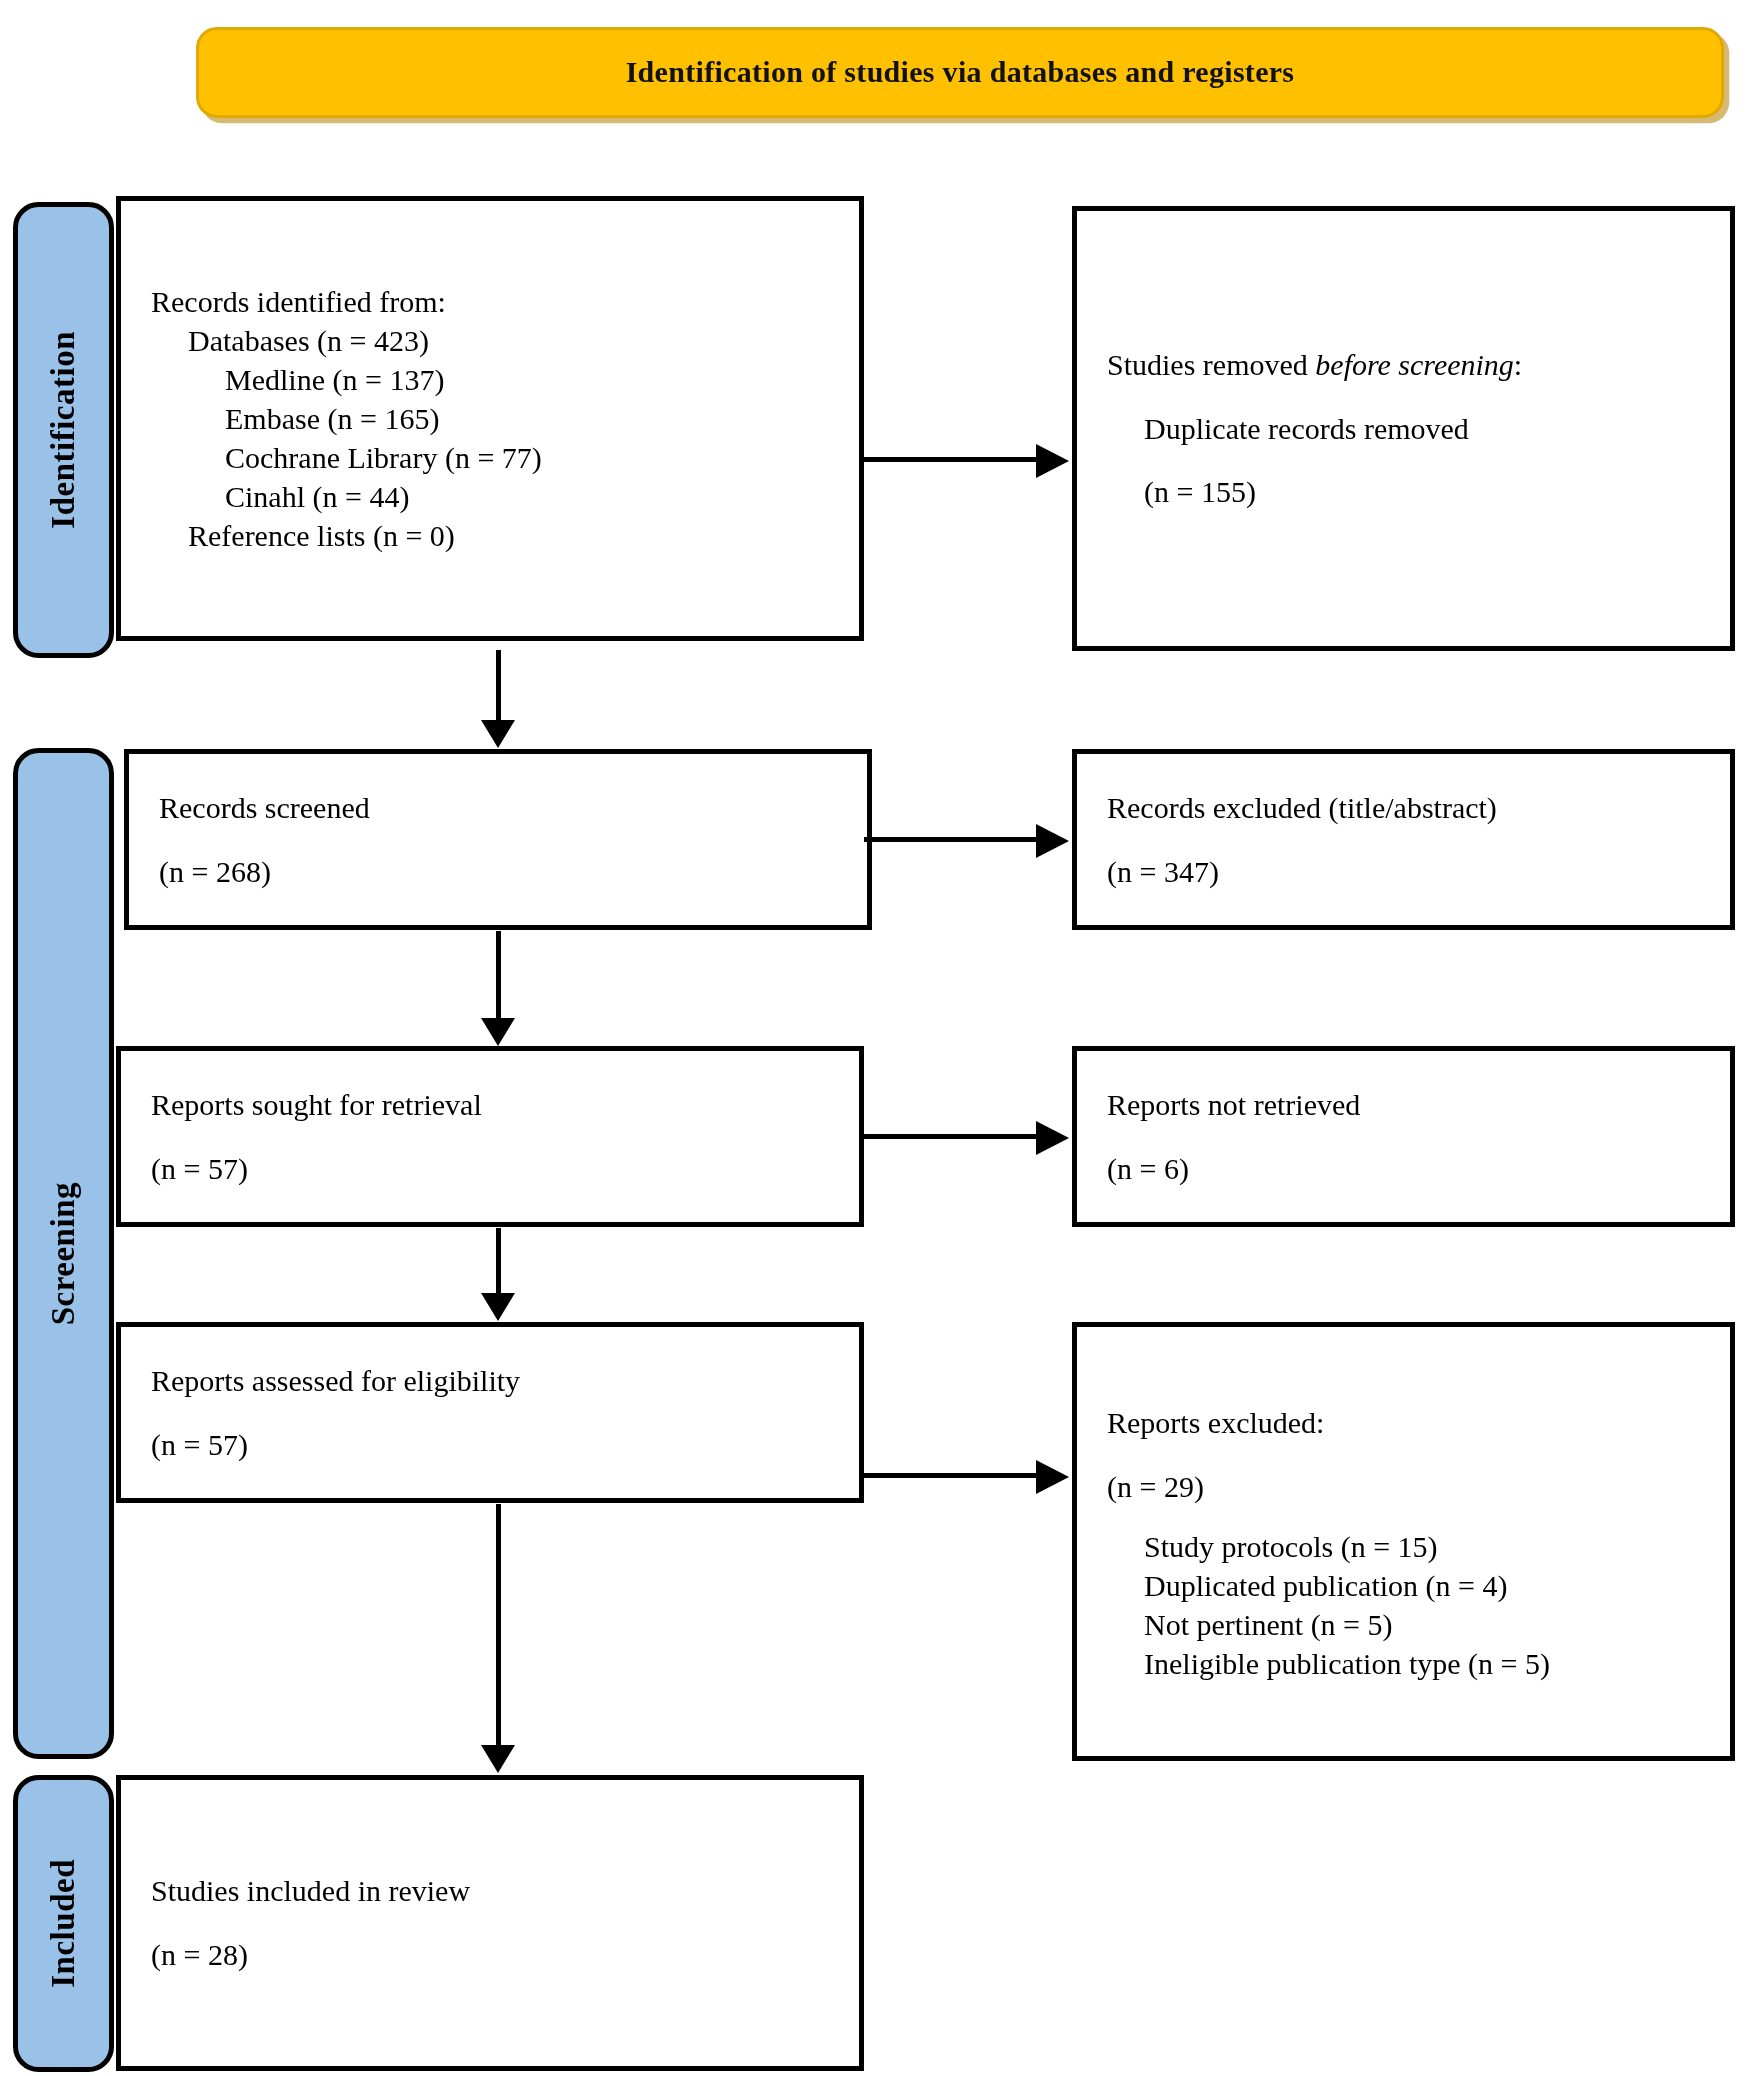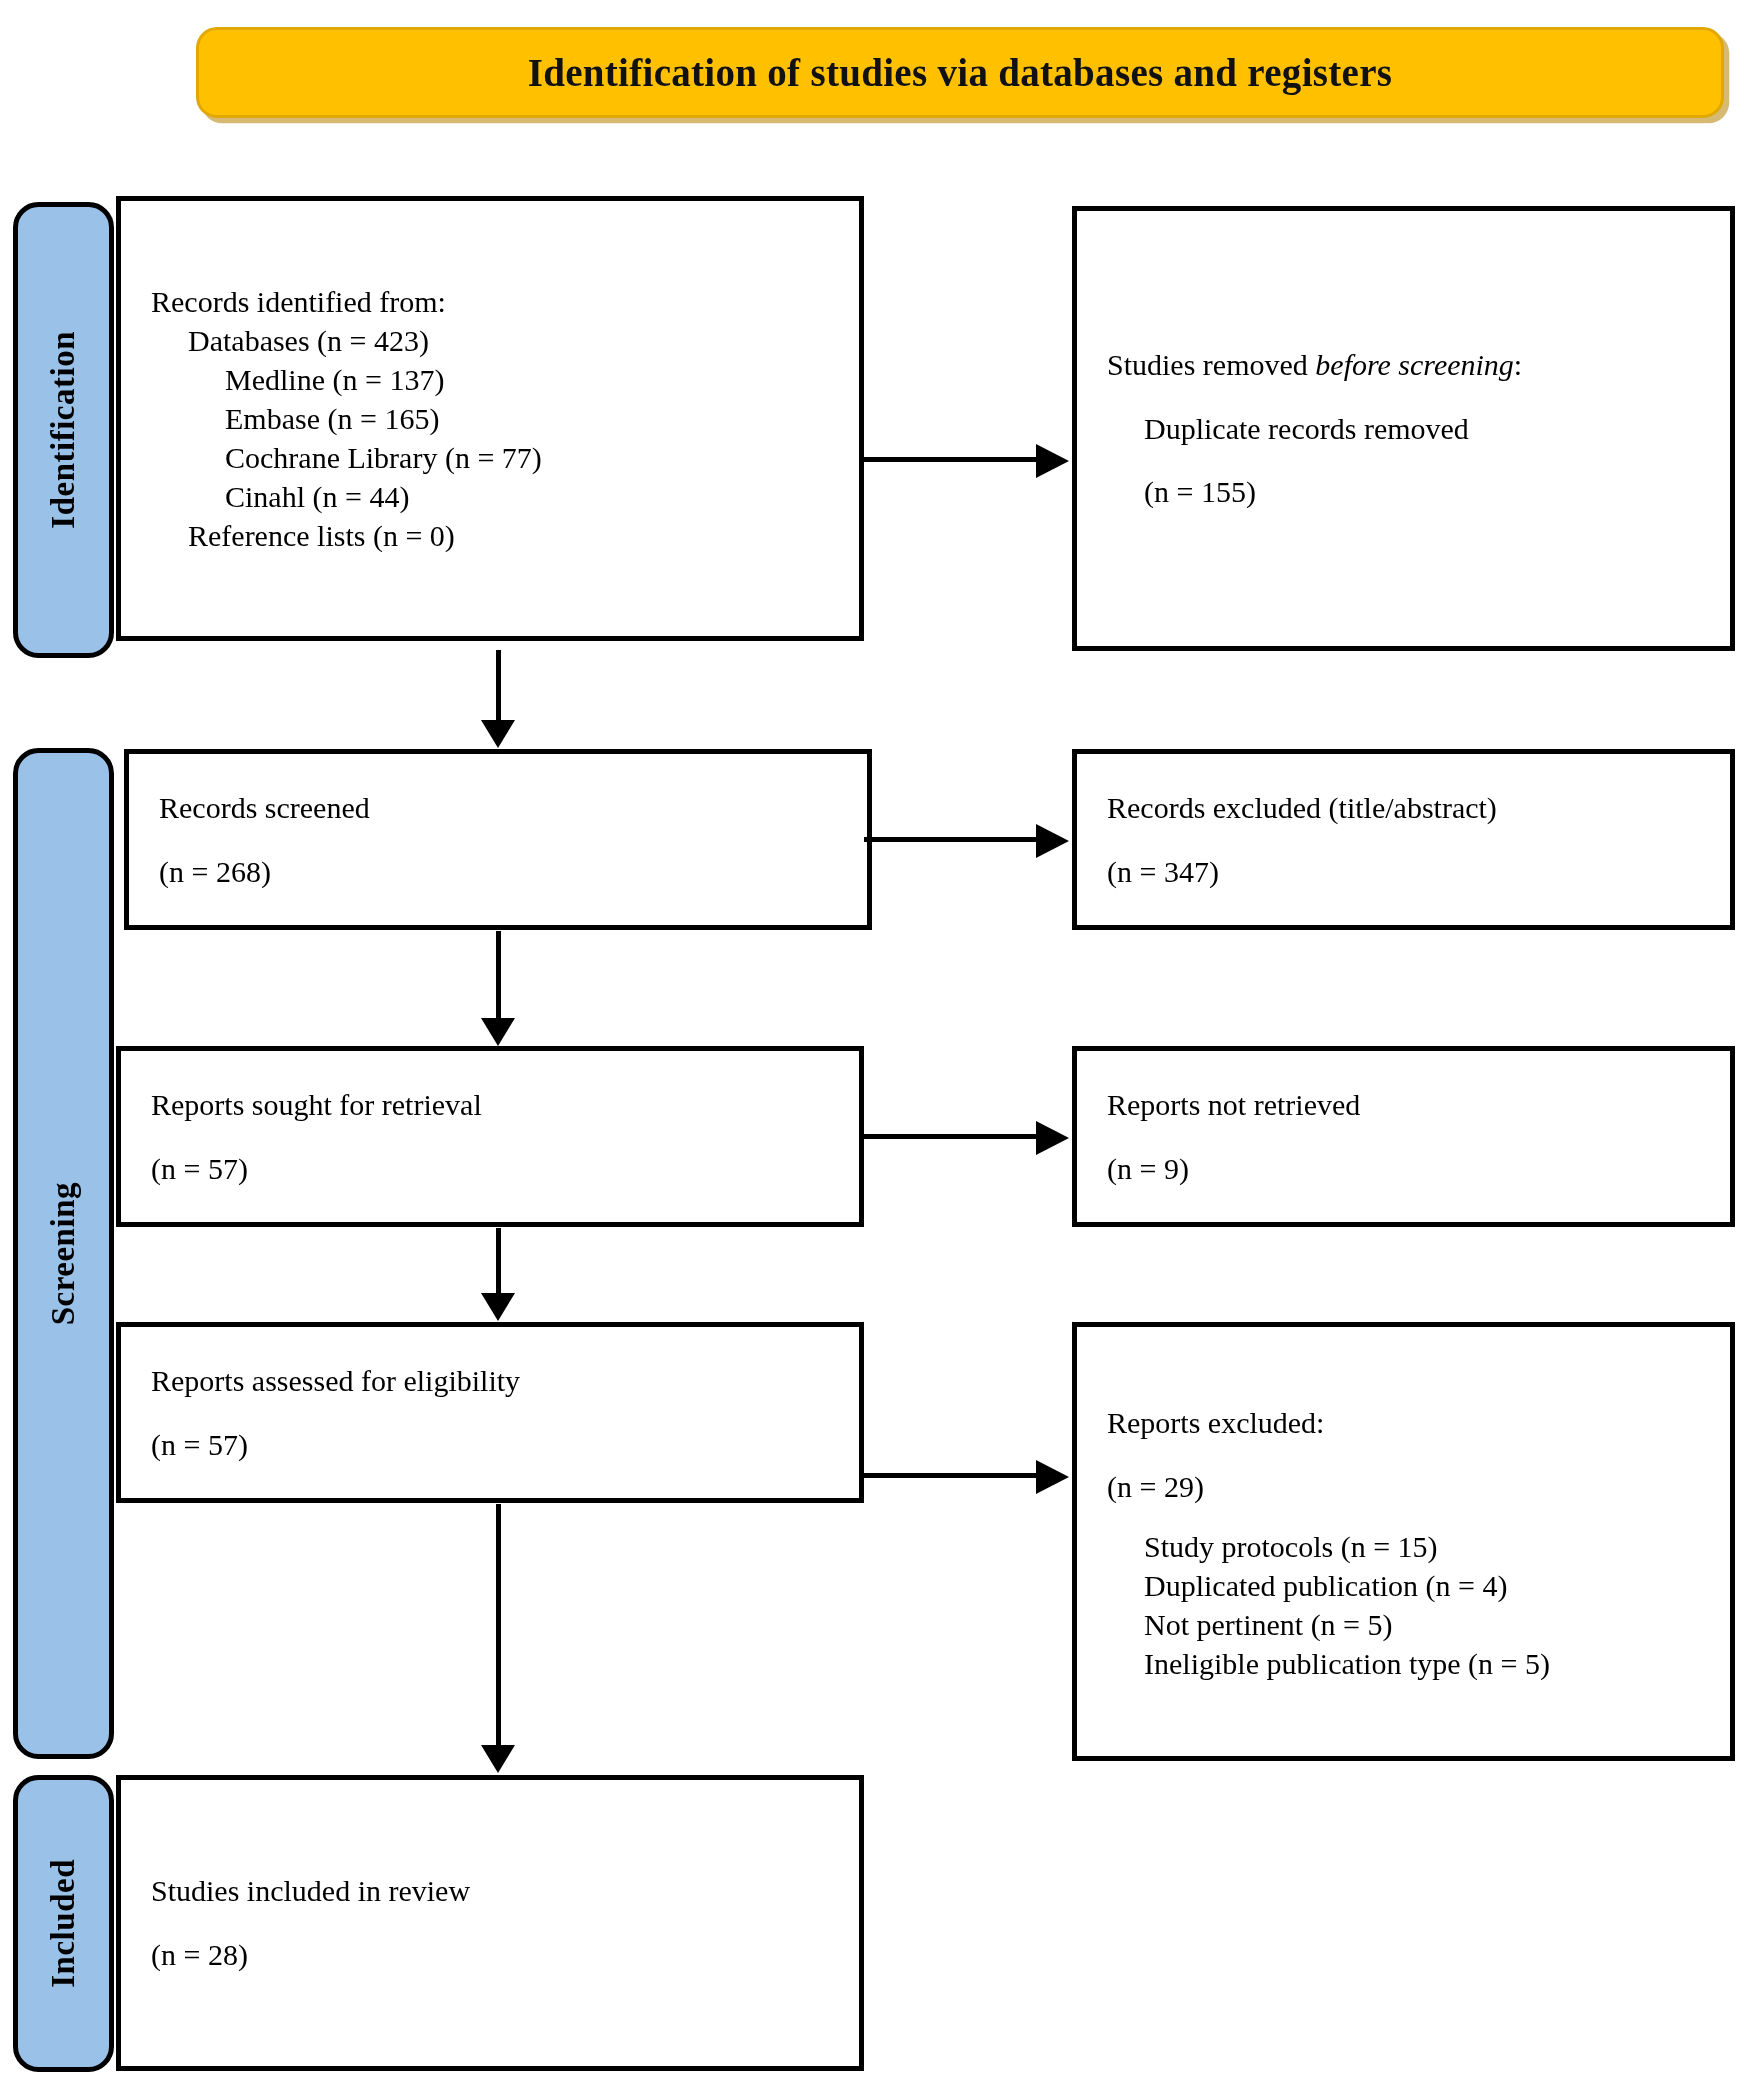--- a/index.html
+++ b/index.html
@@ -30,21 +30,21 @@
     background: #FFC000;
     border: 3.2px solid #E0A800;
     border-radius: 21px;
     box-shadow: 5.3px 5.3px 0 rgba(180,130,0,0.55);
     display: flex;
     align-items: center;
     justify-content: center;
     box-sizing: border-box;
   }
   .header-banner-text {
-    font-size: 39px;
+    font-size: 30px;
     font-weight: bold;
     letter-spacing: 0.3px;
     color: #111111;
     text-align: center;
   }
 
   
   .stage-band {
     position: absolute;
     left: 13.3px;
@@ -210,21 +210,21 @@
     <div class="flow-line indent-1">(n = 155)</div>
   </div>
 
   <div class="flow-box" id="box-excl-title">
     <div class="flow-line gap-below">Records excluded (title/abstract)</div>
     <div class="flow-line">(n = 347)</div>
   </div>
 
   <div class="flow-box" id="box-not-retrieved">
     <div class="flow-line gap-below">Reports not retrieved</div>
-    <div class="flow-line">(n = 9)</div>
+    <div class="flow-line">(n = 6)</div>
   </div>
 
   <div class="flow-box" id="box-excl-reports">
     <div class="flow-line gap-below">Reports excluded:</div>
     <div class="flow-line gap-below">(n = 29)</div>
     <div class="flow-line tight indent-1">Study protocols (n = 15)</div>
     <div class="flow-line tight indent-1">Duplicated publication (n = 4)</div>
     <div class="flow-line tight indent-1">Not pertinent (n = 5)</div>
     <div class="flow-line tight indent-1">Ineligible publication type (n = 5)</div>
   </div>

